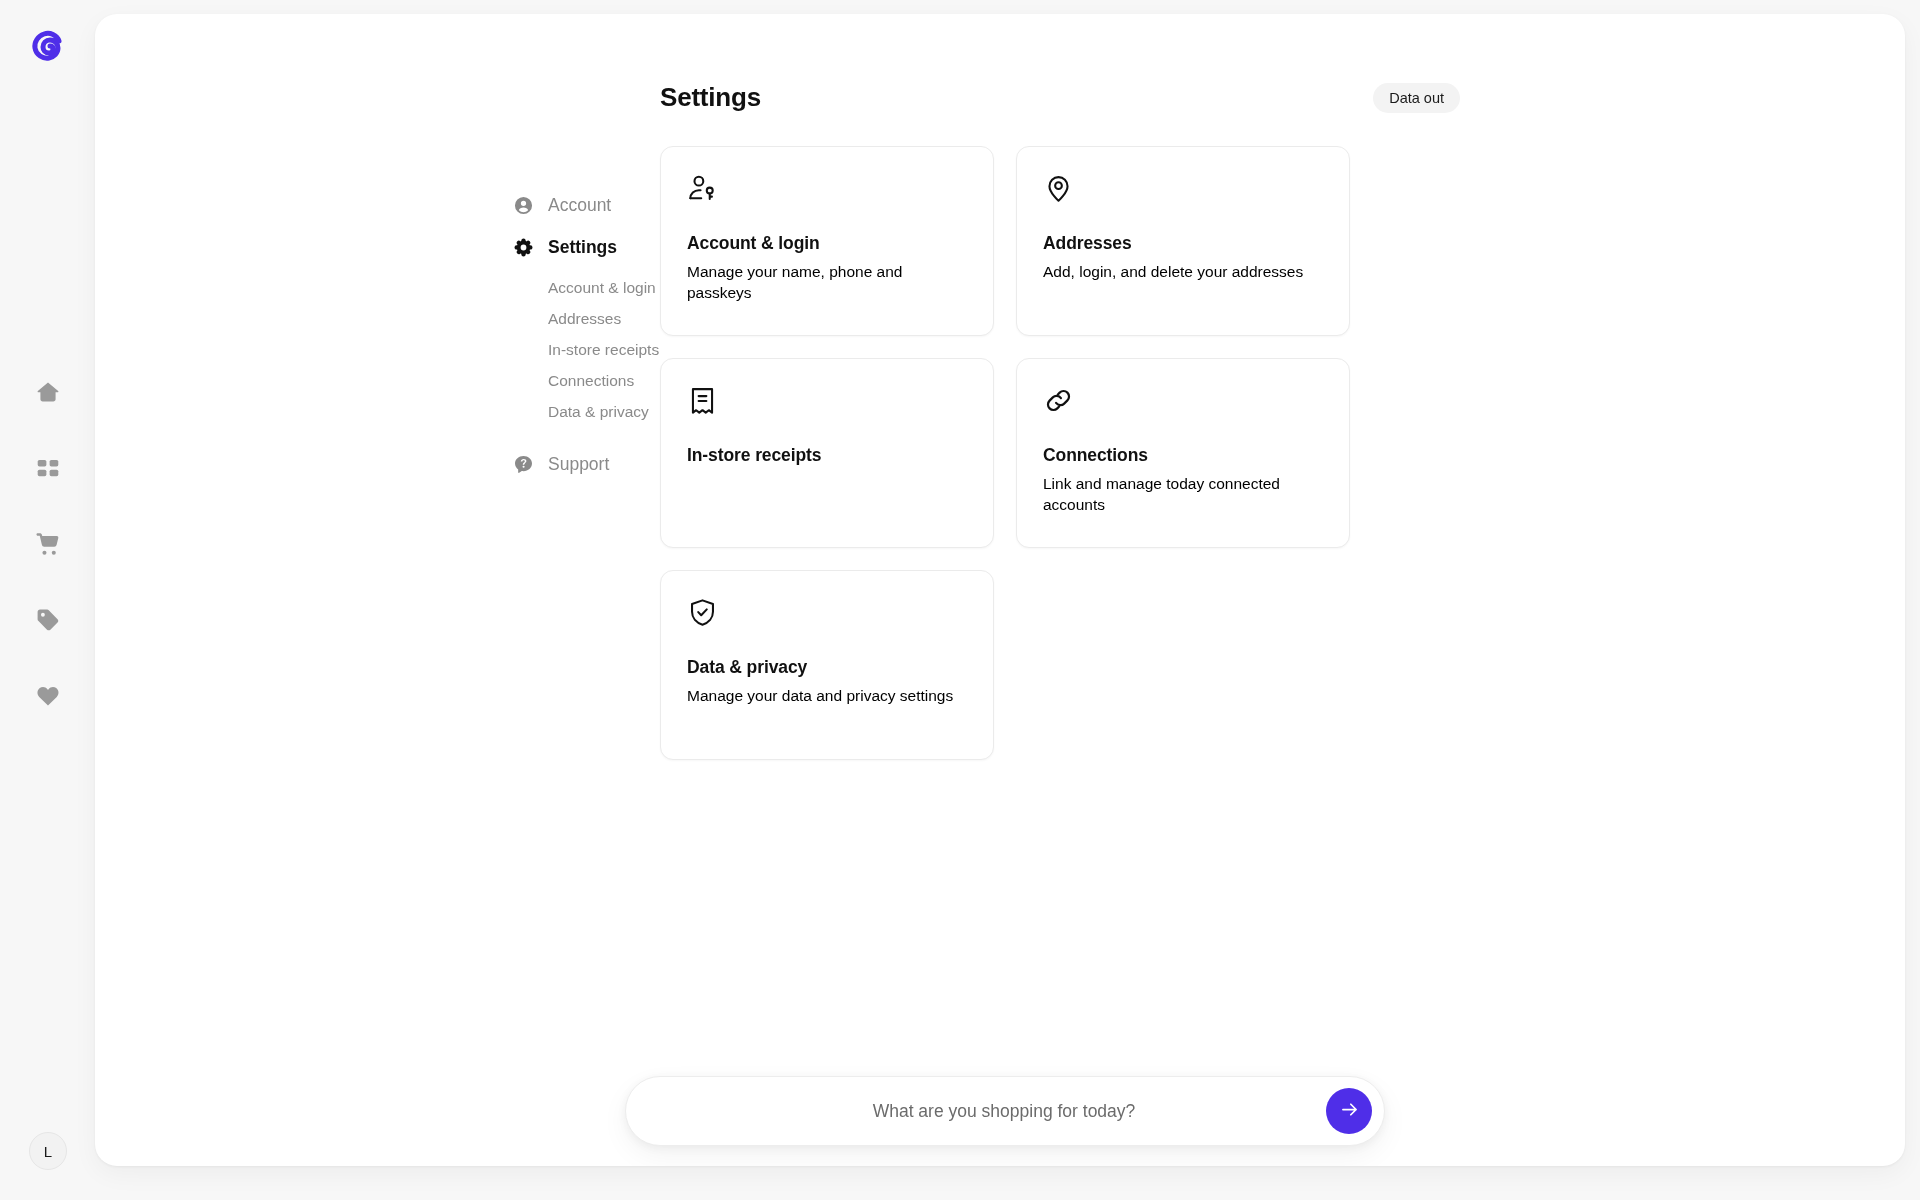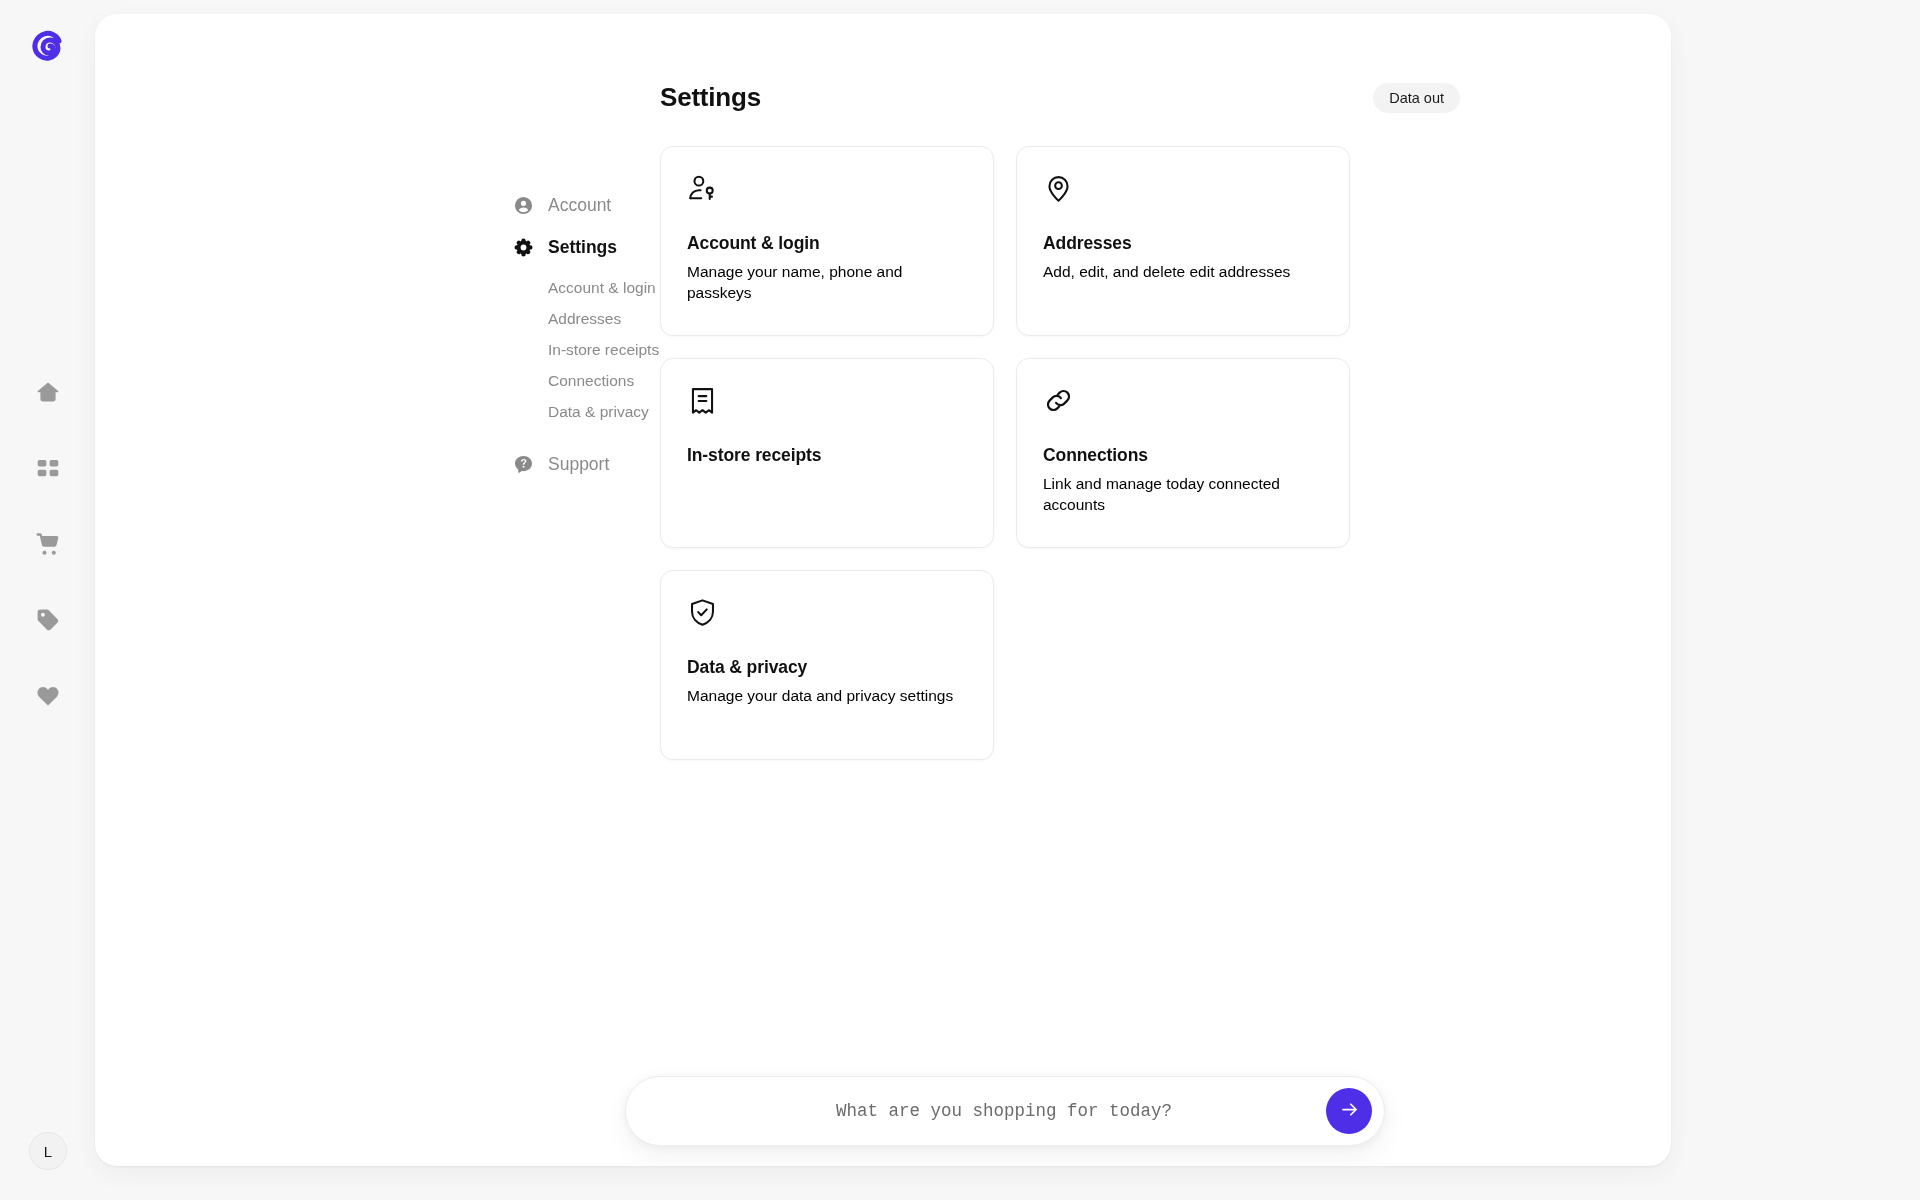--- a/index.html
+++ b/index.html
@@ -36,21 +36,21 @@
     position: absolute; left: 29px; bottom: 30px;
     width: 38px; height: 38px; border-radius: 50%;
     background: #f2f2f2; border: 1px solid #e6e6e6;
     display: flex; align-items: center; justify-content: center;
     font-size: 15px; color: #1a1a1a; cursor: pointer;
   }
 
   
   .panel {
     position: absolute; left: 95px; top: 14px;
-    width: 1576px; height: 1152px;
+    width: 1810px; height: 1152px;
     background: #ffffff;
     border-radius: 22px;
     box-shadow: 0 1px 3px rgba(0,0,0,0.05), 0 8px 26px rgba(0,0,0,0.045);
     overflow: hidden;
   }
 
   .panel-head {
     position: absolute; left: 565px; top: 68px; width: 800px;
     display: flex; align-items: center; justify-content: space-between;
   }
@@ -108,21 +108,21 @@
     width: 760px; height: 70px;
     background: #fff;
     border: 1px solid #ededed;
     border-radius: 35px;
     box-shadow: 0 2px 10px rgba(0,0,0,0.05), 0 10px 28px rgba(0,0,0,0.05);
     display: flex; align-items: center;
   }
   .search-input {
     flex: 1; border: none; outline: none; background: transparent;
     font-size: 17.5px; color: #6b6b6b;
-    font-family: Liberation Mono, monospace;
+    font-family: Liberation Sans, sans-serif;
     text-align: center; padding-left: 56px;
   }
   .search-input::placeholder { color: #6b6b6b; }
   .search-send {
     width: 46px; height: 46px; border-radius: 50%;
     border: none; margin-right: 12px; cursor: pointer;
     display: flex; align-items: center; justify-content: center;
   }
 </style>
 </head>
@@ -242,21 +242,21 @@
       </div>
 
       <div class="card">
         <div class="card-ico">
           <svg width="31" height="31" viewBox="0 0 24 24" fill="none" stroke="#111" stroke-width="1.6" stroke-linecap="round" stroke-linejoin="round">
             <path d="M12 21.5s7-6.3 7-11.3a7 7 0 1 0-14 0c0 5 7 11.3 7 11.3z"></path>
             <circle cx="12" cy="9.8" r="2.6"></circle>
           </svg>
         </div>
         <div class="card-title">Addresses</div>
-        <div class="card-desc">Add, edit, and delete edit addresses</div>
+        <div class="card-desc">Add, login, and delete your addresses</div>
       </div>
 
       <div class="card">
         <div class="card-ico">
           <svg width="31" height="31" viewBox="0 0 24 24" fill="none" stroke="#111" stroke-width="1.6" stroke-linecap="round" stroke-linejoin="round">
             <path d="M4.6 3.2h14.8v18.2l-2.5-1.9-2.4 1.9-2.5-1.9-2.5 1.9-2.4-1.9-2.5 1.9z"></path>
             <path d="M9 8.6h6M9 12.4h6"></path>
           </svg>
         </div>
         <div class="card-title">In-store receipts</div>

